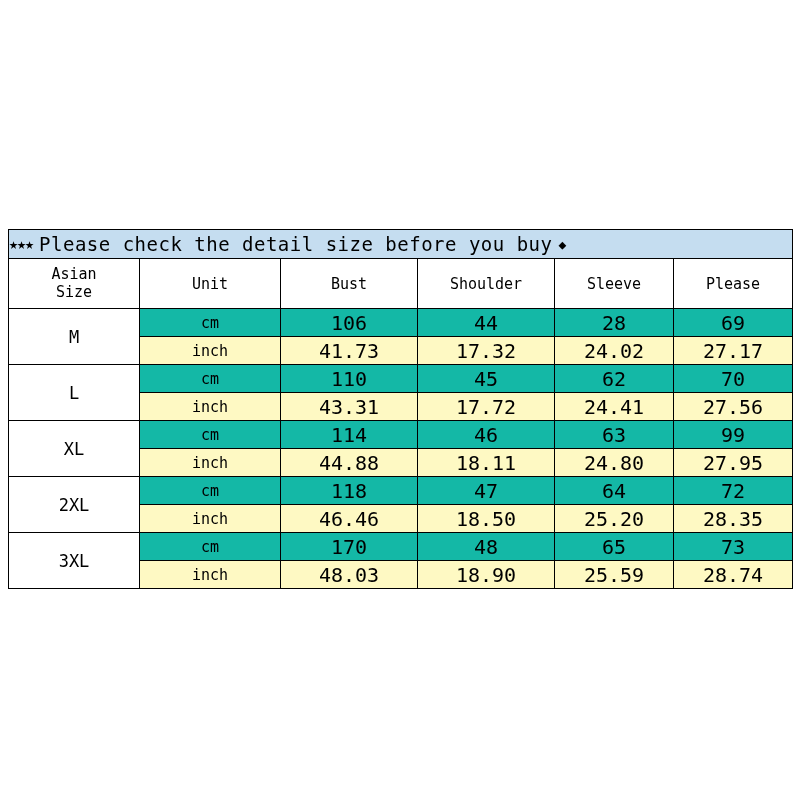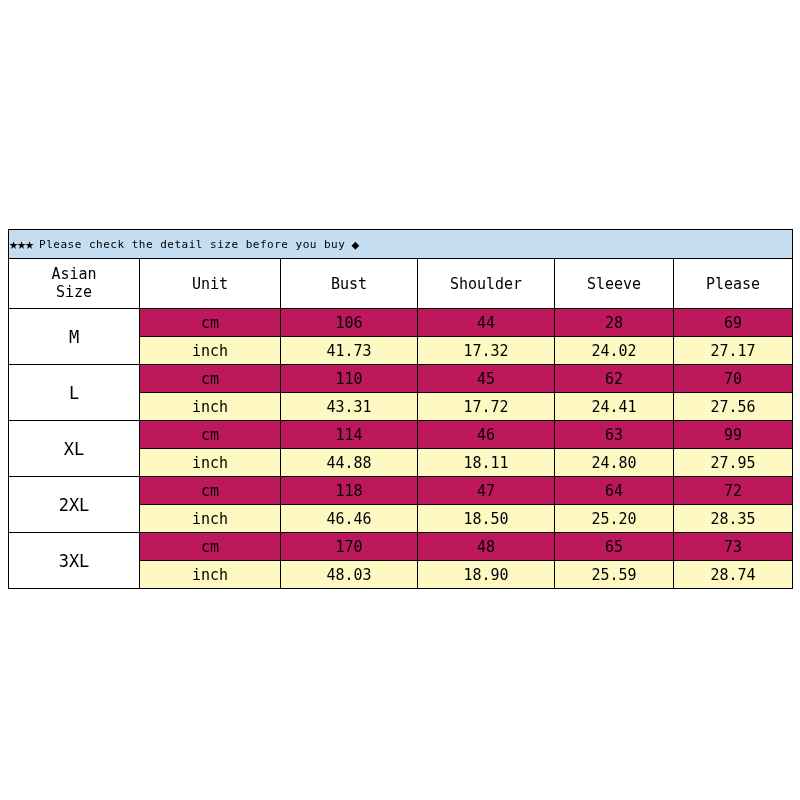--- a/index.html
+++ b/index.html
@@ -50,21 +50,21 @@
     display: flex;
     align-items: center;
     gap: 6px;
   }
   .stars {
     font-size: 15px;
     letter-spacing: -1px;
     color: #000;
   }
   .banner-text {
-    font-size: 11px;
+    font-size: 19px;
   }
   .diamond {
     font-size: 13px;
     color: #000;
   }
   .head-row td {
     background: #ffffff;
     height: 49px;
     font-size: 15px;
   }
@@ -74,25 +74,25 @@
   .size-cell {
     background: #ffffff;
     font-size: 17px;
     width: 131px;
   }
   .unit-cell {
     font-size: 15px;
     height: 27px;
   }
   .val-cell {
-    font-size: 15px;
+    font-size: 20px;
     height: 27px;
   }
   .row-cm td:not(.size-cell) {
-    background: #be185d;
+    background: #14b8a6;
   }
   .row-inch td:not(.size-cell) {
     background: #fef9c3;
   }
   col.c-size { width: 131px; }
   col.c-unit { width: 141px; }
   col.c-bust { width: 137px; }
   col.c-shoulder { width: 137px; }
   col.c-sleeve { width: 119px; }
   col.c-length { width: 119px; }

